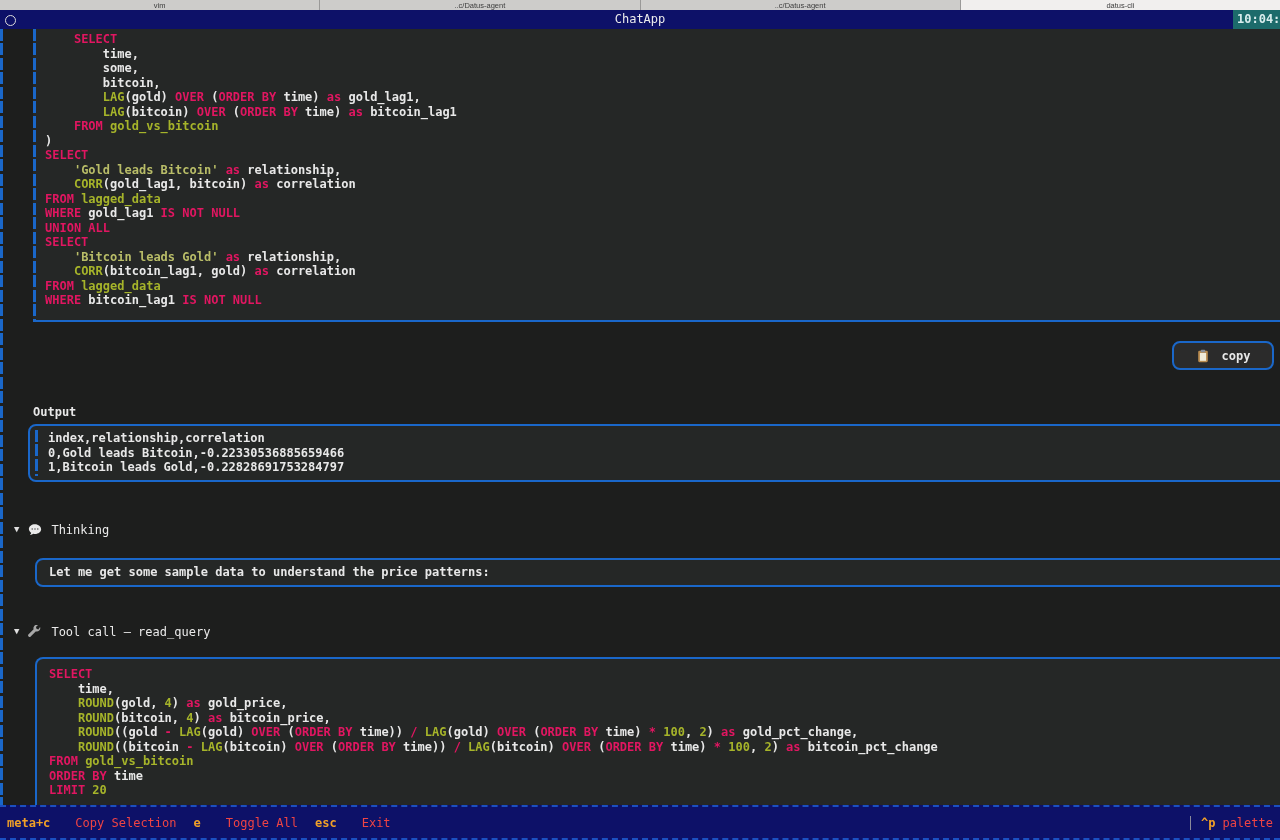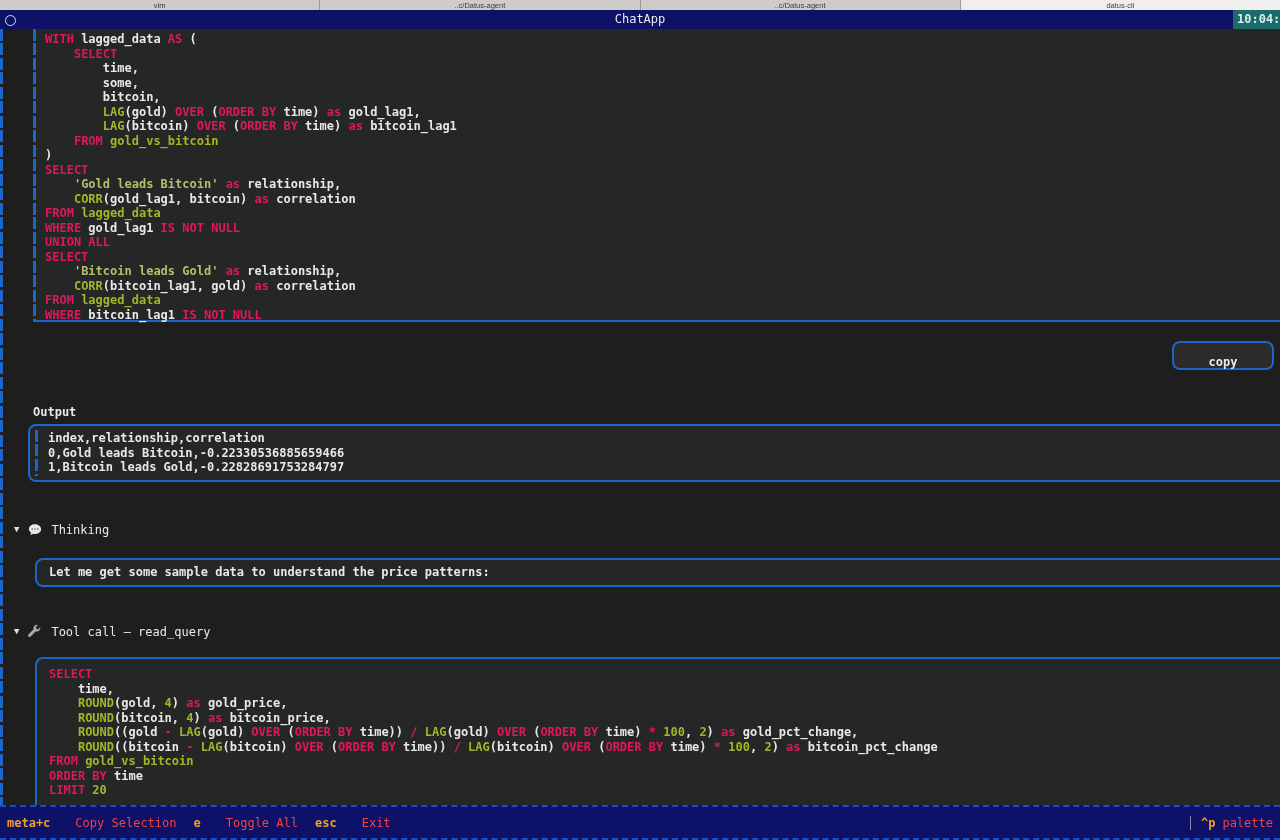--- a/index.html
+++ b/index.html
@@ -32,21 +32,21 @@
   .tok-s{color:#b9bd68;}
   .tok-p{color:#e8e8e8;}
 
   .code-panel-top{position:absolute;left:33px;top:29px;width:1247px;height:293px;background:#252726;
                   border-bottom:2px solid #1a67c9;padding:3px 0 0 12px;box-sizing:border-box;}
   .panel-dash{position:absolute;left:0;top:0;bottom:0;width:3px;
               background:repeating-linear-gradient(to bottom,#1a67c9 0 12px,rgba(0,0,0,0) 12px 14.5px);}
 
   .copy-btn{position:absolute;left:1172px;top:341px;width:102px;height:29px;background:#2b2b2b;
             border:2px solid #1a67c9;border-radius:8px;box-sizing:border-box;display:flex;
-            align-items:center;justify-content:center;gap:12px;cursor:pointer;flex-direction:column;}
+            align-items:center;justify-content:center;gap:12px;cursor:pointer;}
   .copy-btn svg{display:block;}
 
   .output-label{position:absolute;left:33px;top:405px;}
   .output-panel{position:absolute;left:28px;top:424px;width:1262px;height:58px;background:#252726;
                 border:2px solid #1a67c9;border-radius:8px;box-sizing:border-box;padding:5px 0 0 18px;}
   .inner-dash{position:absolute;left:5px;top:4px;width:3px;height:46px;
               background:repeating-linear-gradient(to bottom,#1a67c9 0 12px,rgba(0,0,0,0) 12px 14.5px);}
 
   .collapse-header{position:absolute;left:14px;display:flex;align-items:center;gap:9px;height:15px;cursor:pointer;}
   .tri{font-size:9px;color:#e0e0e0;line-height:15px;}
@@ -92,21 +92,20 @@
   <div class="titlebar">
     <span class="app-circle"></span>
     <div class="title-text">ChatApp</div>
     <div class="clock">10:04:15</div>
   </div>
 
   <div class="vdash vdash-main"></div>
 
   <div class="code-panel-top">
     <div class="panel-dash"></div>
-  <div class="cl"><span class="tok-k">WITH</span><span class="tok-p"> lagged_data </span><span class="tok-k">AS</span><span class="tok-p"> (</span></div>
       <div class="cl"><span class="tok-p">    </span><span class="tok-k">SELECT</span></div>
       <div class="cl"><span class="tok-p">        time,</span></div>
       <div class="cl"><span class="tok-p">        some,</span></div>
       <div class="cl"><span class="tok-p">        bitcoin,</span></div>
       <div class="cl"><span class="tok-p">        </span><span class="tok-f">LAG</span><span class="tok-p">(gold) </span><span class="tok-k">OVER</span><span class="tok-p"> (</span><span class="tok-k">ORDER BY</span><span class="tok-p"> time) </span><span class="tok-k">as</span><span class="tok-p"> gold_lag1,</span></div>
       <div class="cl"><span class="tok-p">        </span><span class="tok-f">LAG</span><span class="tok-p">(bitcoin) </span><span class="tok-k">OVER</span><span class="tok-p"> (</span><span class="tok-k">ORDER BY</span><span class="tok-p"> time) </span><span class="tok-k">as</span><span class="tok-p"> bitcoin_lag1</span></div>
       <div class="cl"><span class="tok-p">    </span><span class="tok-k">FROM</span><span class="tok-p"> </span><span class="tok-f">gold_vs_bitcoin</span></div>
       <div class="cl"><span class="tok-p">)</span></div>
       <div class="cl"><span class="tok-k">SELECT</span></div>
       <div class="cl"><span class="tok-p">    </span><span class="tok-s">'Gold leads Bitcoin'</span><span class="tok-p"> </span><span class="tok-k">as</span><span class="tok-p"> relationship,</span></div>

